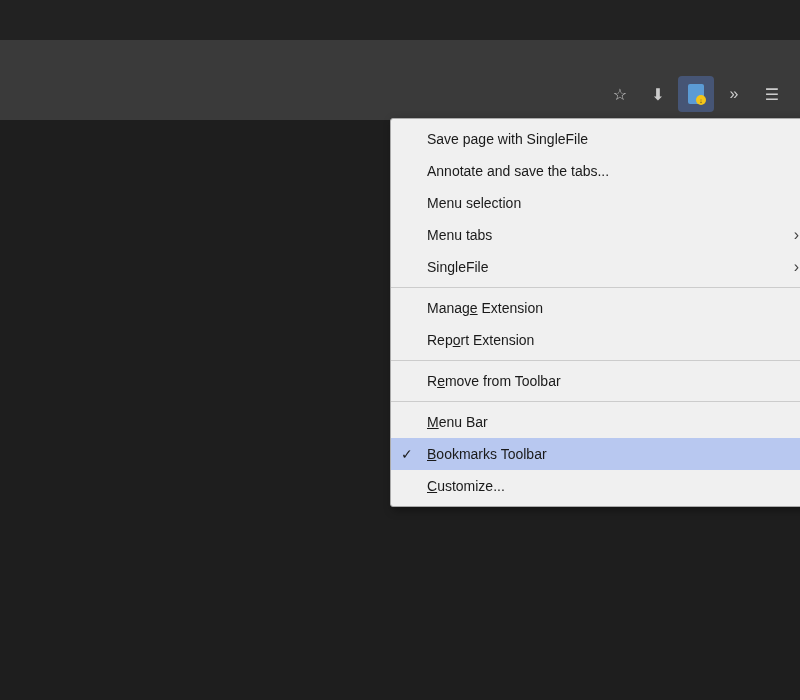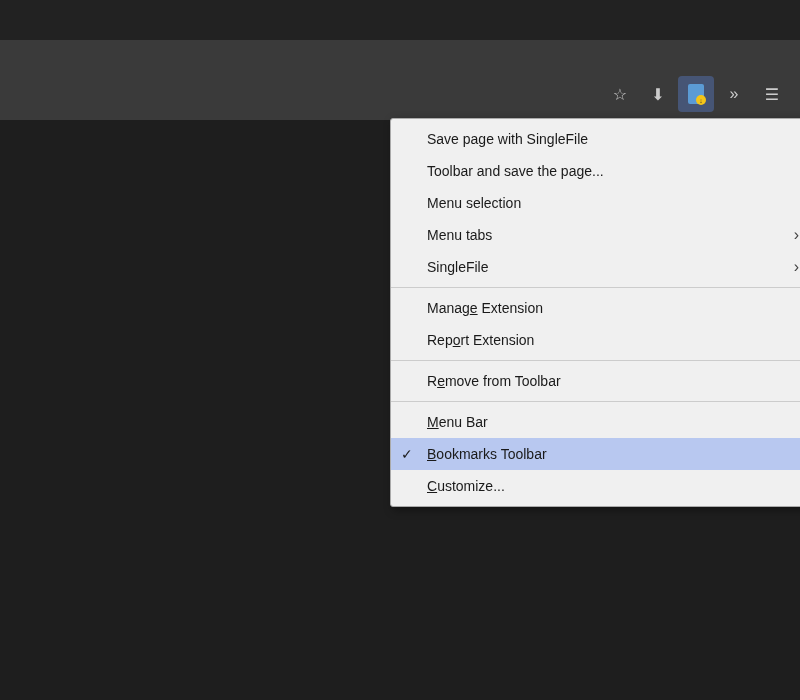--- a/index.html
+++ b/index.html
@@ -193,21 +193,21 @@
 
 <div class="content-area"></div>
 
 <div class="context-menu">
 
   <div class="menu-item">
     <span>Save page with SingleFile</span>
   </div>
 
   <div class="menu-item">
-    <span>Toolbar and save the page...</span>
+    <span>Annotate and save the tabs...</span>
   </div>
 
 
   <div class="menu-item">
     <span>Menu selection</span>
   </div>
 
   <div class="menu-item has-submenu">
     <span>Menu tabs</span>
   </div>

